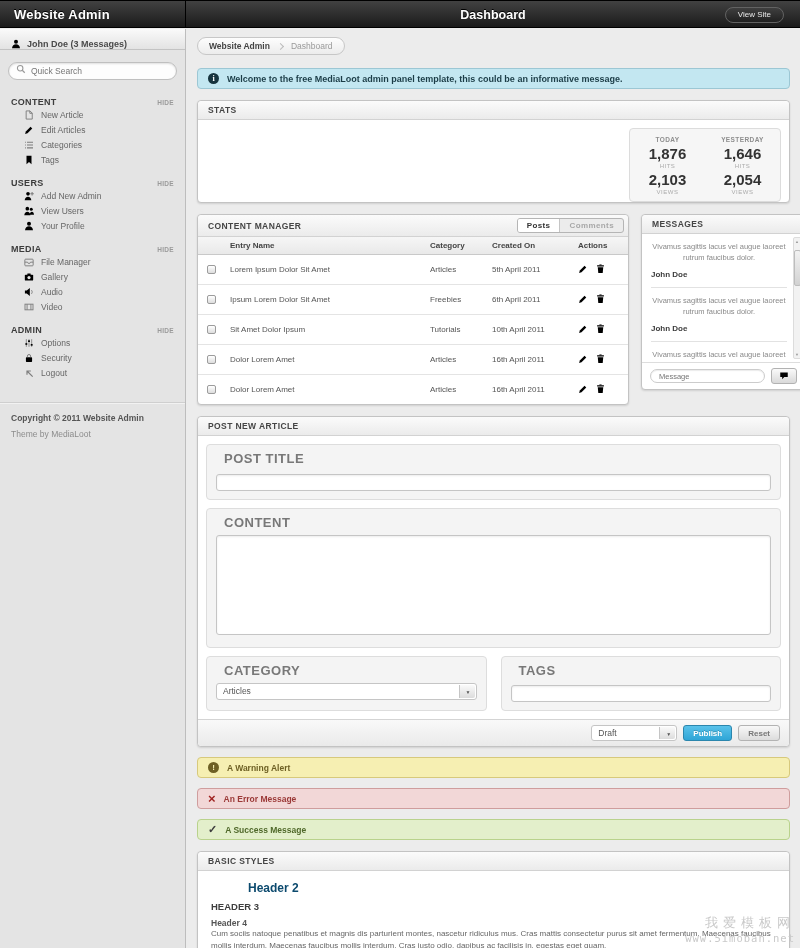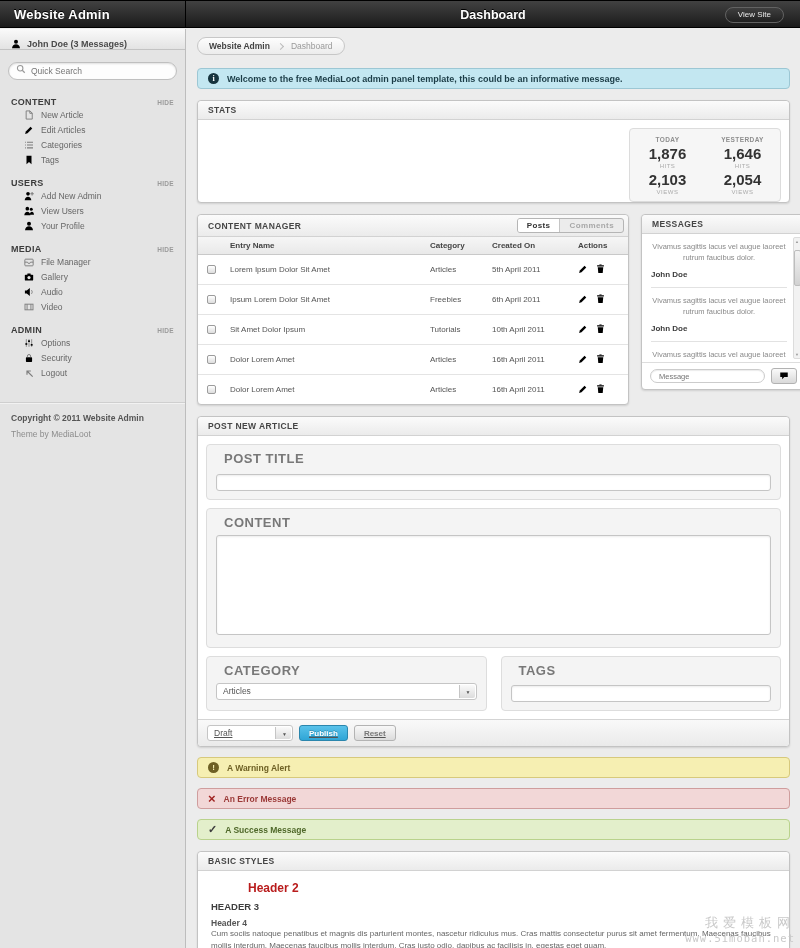--- a/index.html
+++ b/index.html
@@ -119,40 +119,40 @@
     box-shadow:inset 0 1px 2px rgba(0,0,0,.08); font-size:9px; color:#555; padding:0 6px; font-family:inherit; }
   textarea.tinput { height:100px; resize:none; padding:4px 6px; }
   .fg-row { display:flex; gap:14px; }
   .fg-row .fgroup { flex:1; margin-top:0; }
   .selectbox { position:relative; height:17px; background:#fff; border:1px solid #c5c5c5; border-radius:3px;
     font-size:8.5px; color:#555; line-height:15px; padding:0 20px 0 6px; cursor:pointer; }
   .selectbox::after { content:""; position:absolute; right:1px; top:1px; bottom:1px; width:15px;
     background:linear-gradient(#fafafa,#dcdcdc); border-left:1px solid #c5c5c5; border-radius:0 2px 2px 0; }
   .selectbox::before { content:"▼"; position:absolute; right:5px; top:0; font-size:5px; color:#555; z-index:2; line-height:17px; }
   .form-foot { margin:8px -8px -8px; background:linear-gradient(#f9f9f9,#eaeaea); border-top:1px solid #d4d4d4;
-    border-radius:0 0 4px 4px; padding:5px 9px; display:flex; align-items:center; gap:6px;text-decoration:underline; }
+    border-radius:0 0 4px 4px; padding:5px 9px; display:flex; justify-content:flex-end; align-items:center; gap:6px; }
   .form-foot .selectbox { width:86px; height:16px; line-height:14px; }
   .btn { height:16px; padding:0 9px; border-radius:3px; font-size:8px; font-weight:bold; cursor:pointer; font-family:inherit; }
   .btn-publish { background:linear-gradient(#59c2ea,#2fa5d6); border:1px solid #2b86ad; color:#fff; text-shadow:0 -1px 0 rgba(0,0,0,.2); }
   .btn-reset { background:linear-gradient(#f8f8f8,#dcdcdc); border:1px solid #b3b3b3; color:#777; }
 
   
   .alert { margin-top:10px; border-radius:4px; padding:4px 10px; display:flex; align-items:center; gap:8px;
     font-size:8.5px; font-weight:bold; }
   .alert-warning { background:#f6efb2; border:1px solid #d7c97c; color:#6e6024; }
   .alert-warning .circle-ic { background:#6e6024; color:#f6efb2; font-family:inherit; }
   .alert-error { background:#f2d7d7; border:1px solid #cf9d9d; color:#9b3937; }
   .alert-error .x-ic { font-size:13px; font-weight:bold; color:#a02422; line-height:11px; }
   .alert-success { background:#e3efcb; border:1px solid #b9d28c; color:#4f682a; }
   .alert-success .chk-ic { font-size:11px; font-weight:bold; color:#3e3e3e; line-height:11px; }
 
   
   .bs-body { padding:10px 13px 8px; }
   .bs-body h1 { font-size:15px; color:#333; margin-bottom:6px; }
-  .bs-body h2 { font-size:12px; color:#b91c1c; margin-bottom:6px;padding-left:37px; }
+  .bs-body h2 { font-size:12px; color:#0c4a6e; margin-bottom:6px;padding-left:37px; }
   .bs-body h3 { font-size:9.5px; color:#3e3e3e; margin-bottom:6px; }
   .bs-body h4 { font-size:8.5px; color:#555; margin-bottom:0; }
   .bs-body p { font-size:8px; color:#666; line-height:1.5; margin-bottom:7px; }
 
   
   .watermark { position:absolute; right:5px; bottom:4px; text-align:right; color:#c9c9c9; z-index:90; }
   .watermark .l1 { font-size:13px; letter-spacing:5px; }
   .watermark .l2 { font-family:"DejaVu Sans Mono",monospace; font-size:10.5px; letter-spacing:1px; }
 
   .hidden-defs { position:absolute; width:0; height:0; overflow:hidden; }

